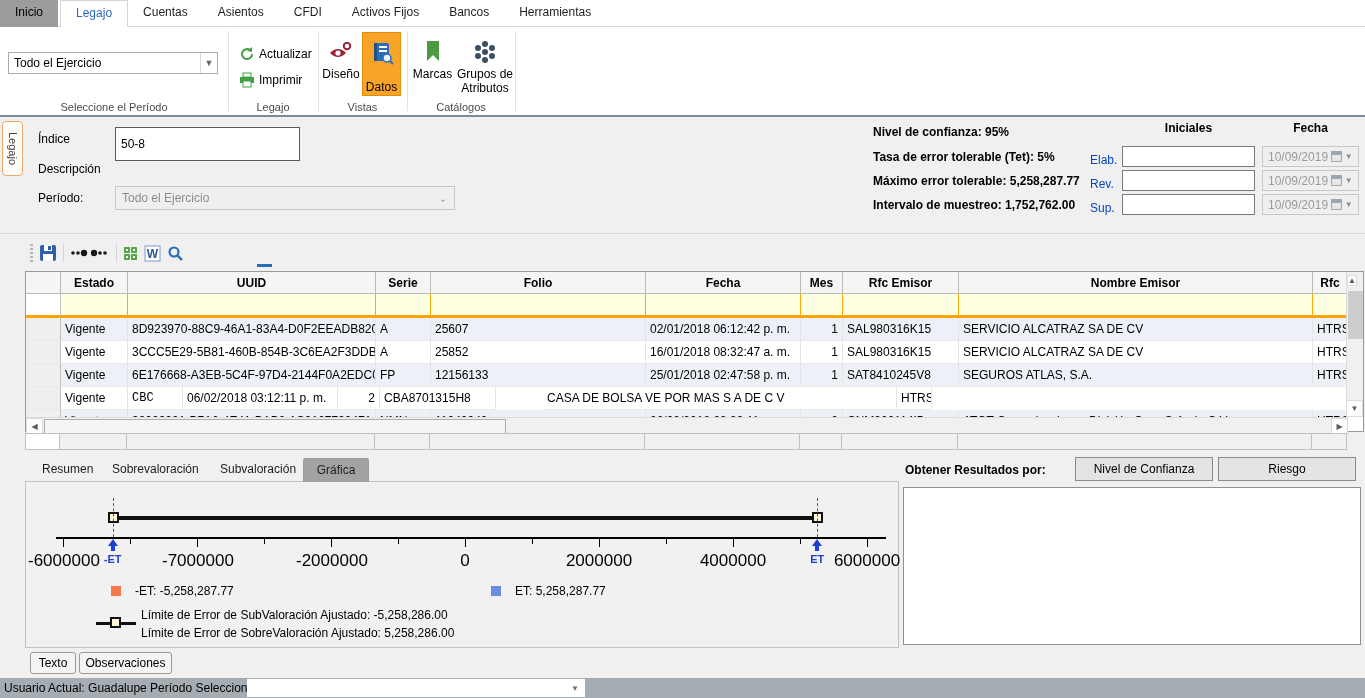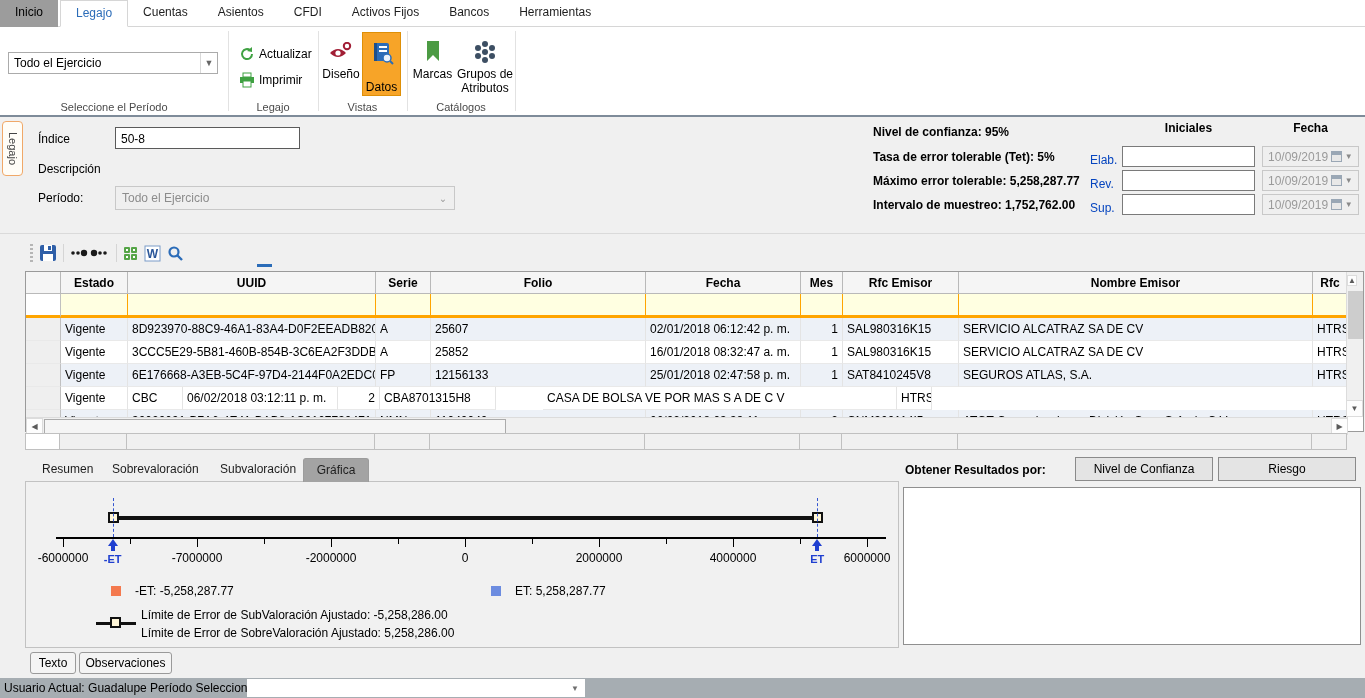--- a/index.html
+++ b/index.html
@@ -27,21 +27,21 @@
   .smallbtn { position:absolute; display:flex; align-items:center; gap:4px; padding:2px 3px; cursor:default; }
   .bigbtn { position:absolute; top:5px; height:64px; display:flex; flex-direction:column; align-items:center; padding-top:5px; text-align:center; line-height:14px; cursor:default; }
   .bigbtn.hl { background:#F7A428; border:1px solid #DE8F07; }
   .bigbtn .bicon { height:30px; display:flex; align-items:center; justify-content:center; }
 
   
   #formarea { top:117px; left:0; width:1365px; height:116px; background:#F0F0F0; }
   #vtab { position:absolute; left:2px; top:4px; width:21px; height:55px; background:#FFFDF7; border:1px solid #F0A868; border-radius:4px; display:flex; align-items:center; justify-content:center; }
   #vtab span { writing-mode:vertical-rl; font-size:11px; color:#444; }
   .flabel { position:absolute; left:38px; }
-  .tinput { position:absolute; background:#FFF; border:1px solid #ABABAB; padding:4px 5px; display:flex; align-items:flex-start; }
+  .tinput { position:absolute; background:#FFF; border:1px solid #ABABAB; padding:16px 5px; display:flex; align-items:center; }
   .disabled-combo { position:absolute; background:#EFEFEF; border:1px solid #C8C8C8; color:#8C8C8C; display:flex; align-items:center; }
   .disabled-combo .cv { flex:1; padding:0 6px; }
   .disabled-combo .ca { width:22px; color:#9C9C9C; font-size:10px; text-align:center; }
 
   .statline { position:absolute; left:873px; width:218px; font-weight:bold; white-space:nowrap; overflow:hidden; }
   .slink { position:absolute; left:1090px; color:#0645BF; cursor:pointer; }
   .colhdr { position:absolute; font-weight:bold; text-align:center; }
   .ini-input { position:absolute; left:1122px; width:133px; height:21px; background:#FFF; border:1px solid #7A7A7A; }
   .datefield { position:absolute; left:1262px; width:97px; height:21px; background:#EFEFEF; border:1px solid #C8C8C8; color:#9A9A9A; display:flex; align-items:center; padding-left:5px; gap:3px; }
   .datefield .cal { width:11px; height:11px; border:1px solid #9AA7B5; background:linear-gradient(#9AA7B5 3px, #E8E8E8 3px); margin-left:auto; }
@@ -79,21 +79,21 @@
 
   
   #bottomsec { top:455px; left:0; width:1365px; height:223px; background:#F0F0F0; }
   .btab { position:absolute; top:3px; height:24px; padding:4px 12px 0 12px; color:#1E1E1E; }
   .btab.active { background:#a3a3a3; border:1px solid #9C9C9C; border-bottom:none; border-radius:3px 3px 0 0; z-index:3; }
   #chartpanel { position:absolute; left:25px; top:26px; width:874px; height:167px; background:#F1F1F1; border:1px solid #C2C2C2; }
   .axisline { position:absolute; left:30px; top:55px; width:830px; height:2px; background:#000; }
   .tick { position:absolute; width:1px; background:#000; top:57px; }
   .tick.major { height:8px; }
   .tick.minor { height:5px; }
-  .ticklabel { position:absolute; top:69px; width:70px; text-align:center; font-size:12px; }
+  .ticklabel { position:absolute; top:69px; width:70px; text-align:center; font-size:17px; }
   .etlabel { position:absolute; top:71px; width:40px; text-align:center; font-size:11px; color:#1F3FD0; font-weight:bold; }
   .dashline { position:absolute; top:16px; height:39px; width:0; border-left:1px dashed #3355D0; }
   .rangebar { position:absolute; top:34px; height:4px; background:#111; }
   .endsq { position:absolute; top:30px; width:11px; height:11px; background:#FFF6D8; border:2px solid #111; }
   .uparrow { position:absolute; }
   .uparrow .tri { width:0; height:0; border-left:5px solid transparent; border-right:5px solid transparent; border-bottom:7px solid #1F3FD0; }
   .uparrow .stem { width:4px; height:5px; background:#1F3FD0; margin:0 auto; }
   .lgswatch { position:absolute; width:10px; height:10px; }
   .lgtext { position:absolute; font-size:12px; white-space:nowrap; }
   .lsym-line { position:absolute; left:70px; top:140px; width:40px; height:3px; background:#111; }
@@ -381,21 +381,21 @@
           <div class="dcell" style="width: 215px;">12156133</div>
           <div class="dcell" style="width: 155px;">25/01/2018 02:47:58 p. m.</div>
           <div class="dcell num" style="width: 42px;">1</div>
           <div class="dcell" style="width: 116px;">SAT8410245V8</div>
           <div class="dcell" style="width: 354px;">SEGUROS ATLAS, S.A.</div>
           <div class="dcell" style="width: 35px;">HTRS</div>
         </div>
         <div class="grow drow">
           <div class="dcell rowhdr" style="width: 35px;"></div>
           <div class="dcell" style="width: 67px;">Vigente</div>
-          <div class="dcell" style="width: 55px;">CBC</div>
+          <div class="dcell" style="width: 55px; font-family: Liberation Mono, monospace;">CBC</div>
           <div class="dcell" style="width: 155px;">06/02/2018 03:12:11 p. m.</div>
           <div class="dcell num" style="width: 42px;">2</div>
           <div class="dcell" style="width: 116px;">CBA8701315H8</div>
           <div class="dcell" style="width: 354px; margin-left: 47px;">CASA DE BOLSA VE POR MAS S A DE C V</div>
           <div class="dcell" style="width: 35px;">HTRS</div>
         </div>
       </div>
     <div id="cliprow">
         <div class="grow drow alt">
           <div class="dcell rowhdr" style="width: 35px;"></div>

